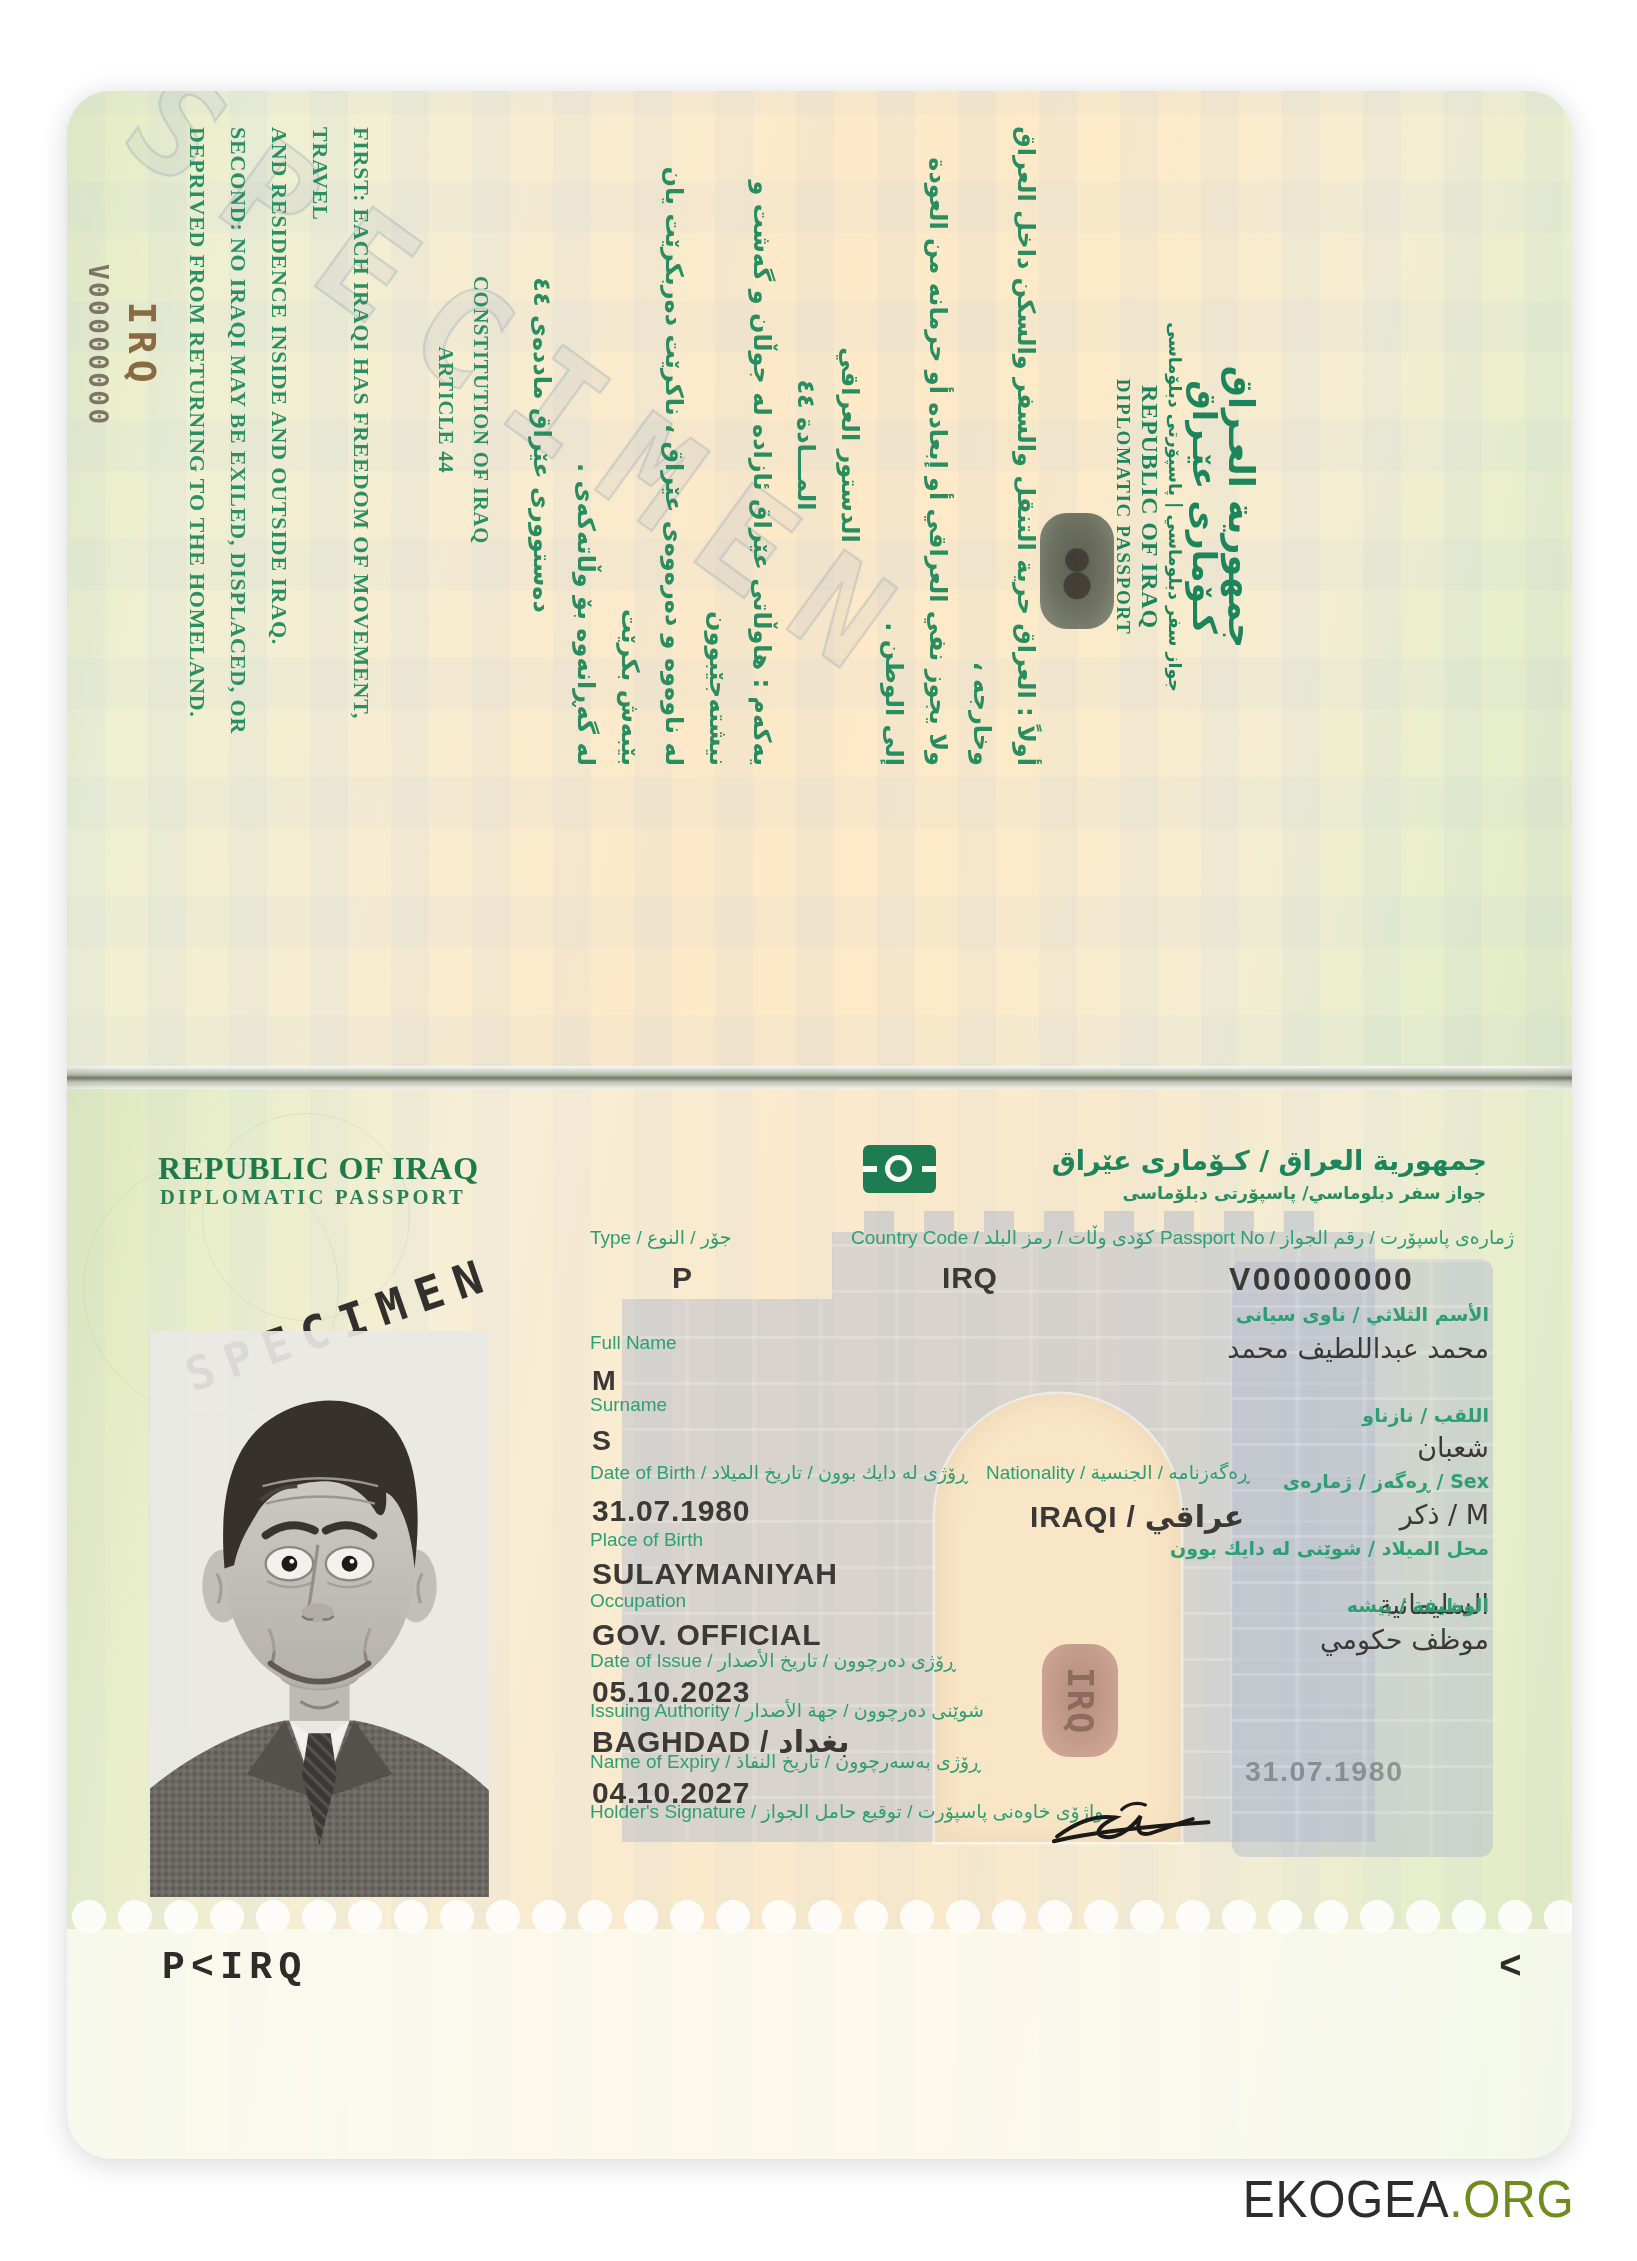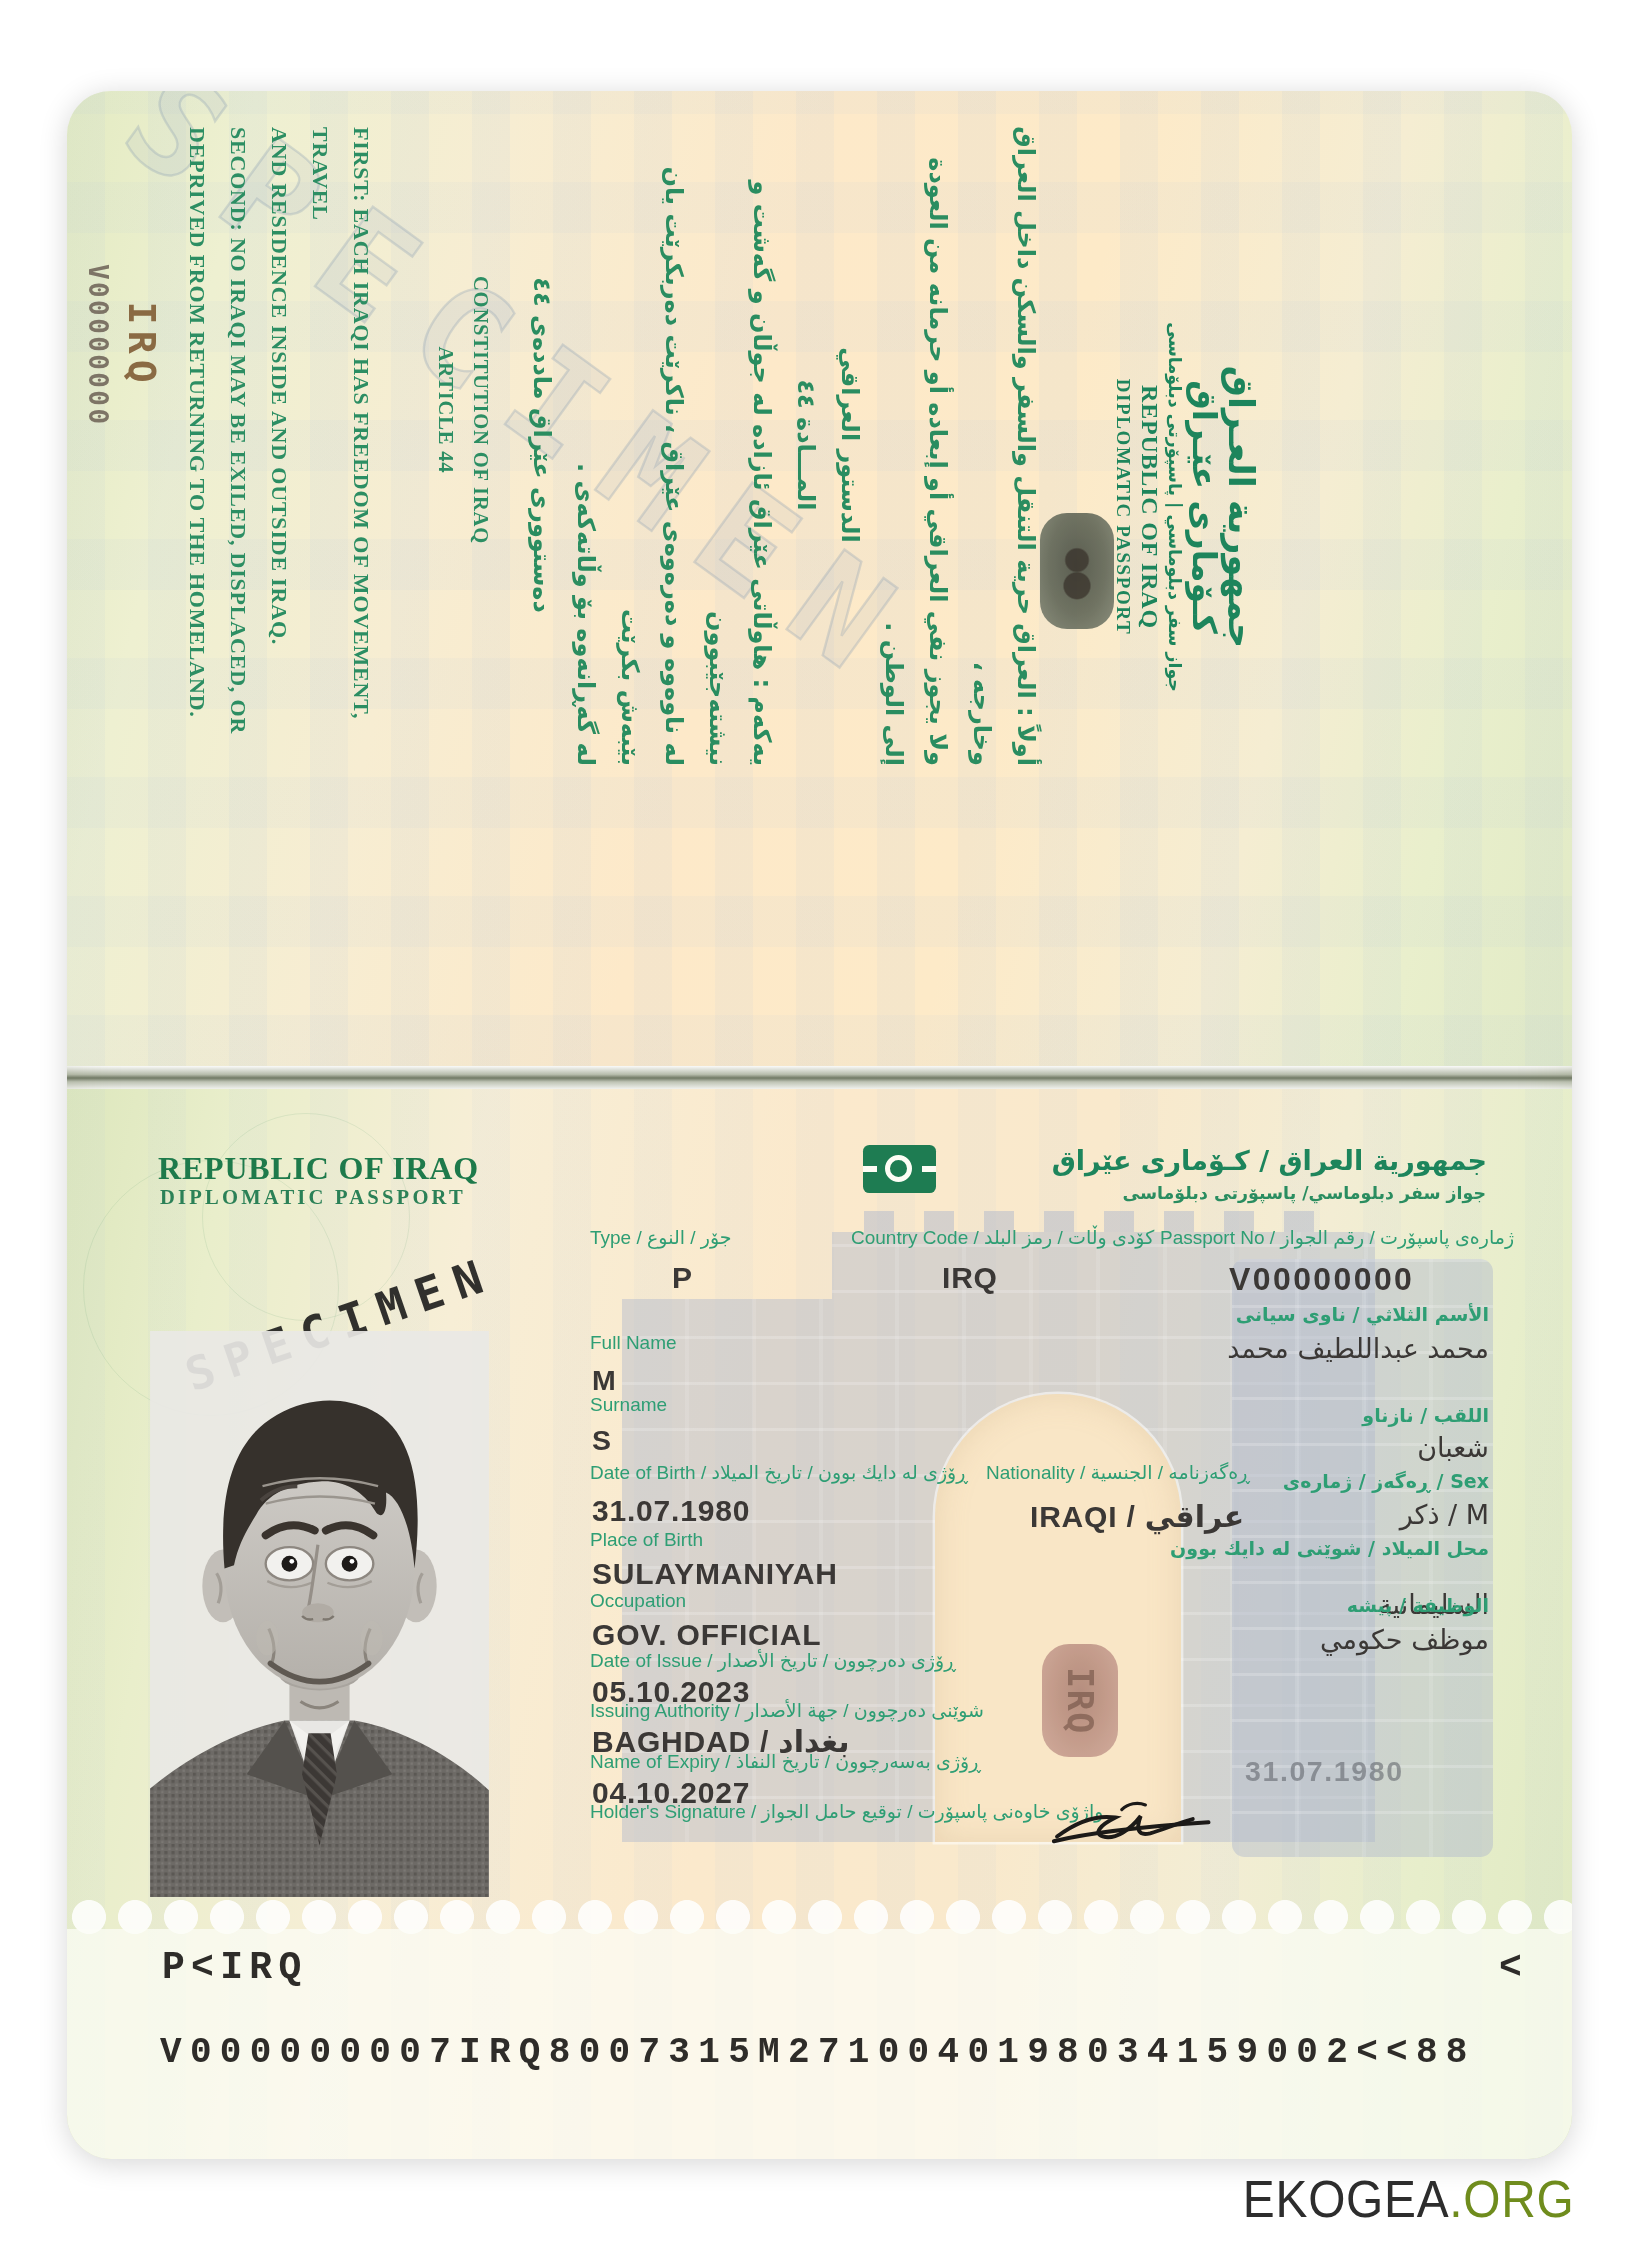--- a/index.html
+++ b/index.html
@@ -304,21 +304,20 @@
         <path d="M10 64 C34 46 58 36 84 40 C64 50 56 60 68 64 C84 69 104 54 116 38 C110 54 112 64 128 60 C146 55 160 48 182 42" stroke="#1c1a18" stroke-width="5" fill="none" stroke-linecap="round"></path>
         <path d="M6 70 C64 56 142 50 202 46" stroke="#1c1a18" stroke-width="5" fill="none" stroke-linecap="round"></path>
         <path d="M92 30 C100 22 112 20 122 24" stroke="#1c1a18" stroke-width="4" fill="none" stroke-linecap="round"></path>
       </svg>
 
       <div class="dots-band"></div>
 
       <div class="mrz-zone">
         <div class="mrz mrz1">P&lt;IRQ</div>
         <div class="mrz mrz1r">&lt;</div>
-        <div class="mrz mrz2">V000000007IRQ8007315M2710040198034159002&lt;&lt;88</div>
       </div>
     </div>
   </div>
 
   <div class="brand">
     <span>EKOGEA</span><span class="suffix">.ORG</span>
   </div>
 </div>
 
 

